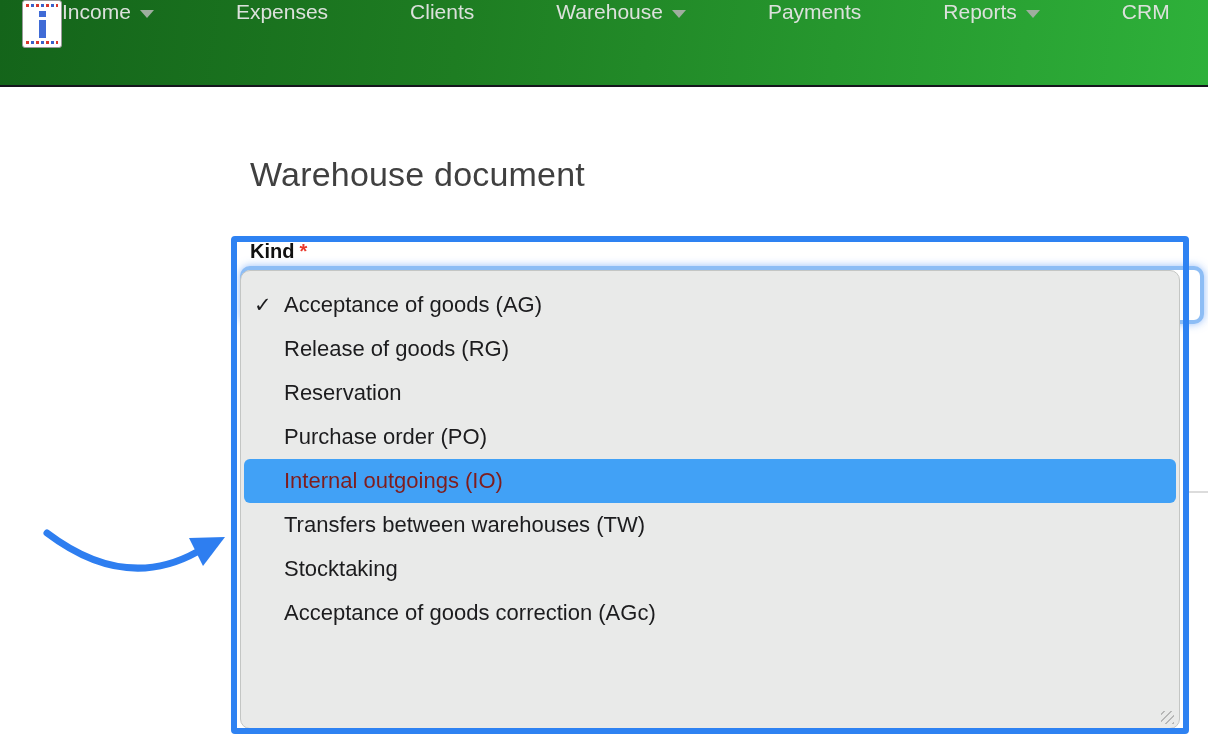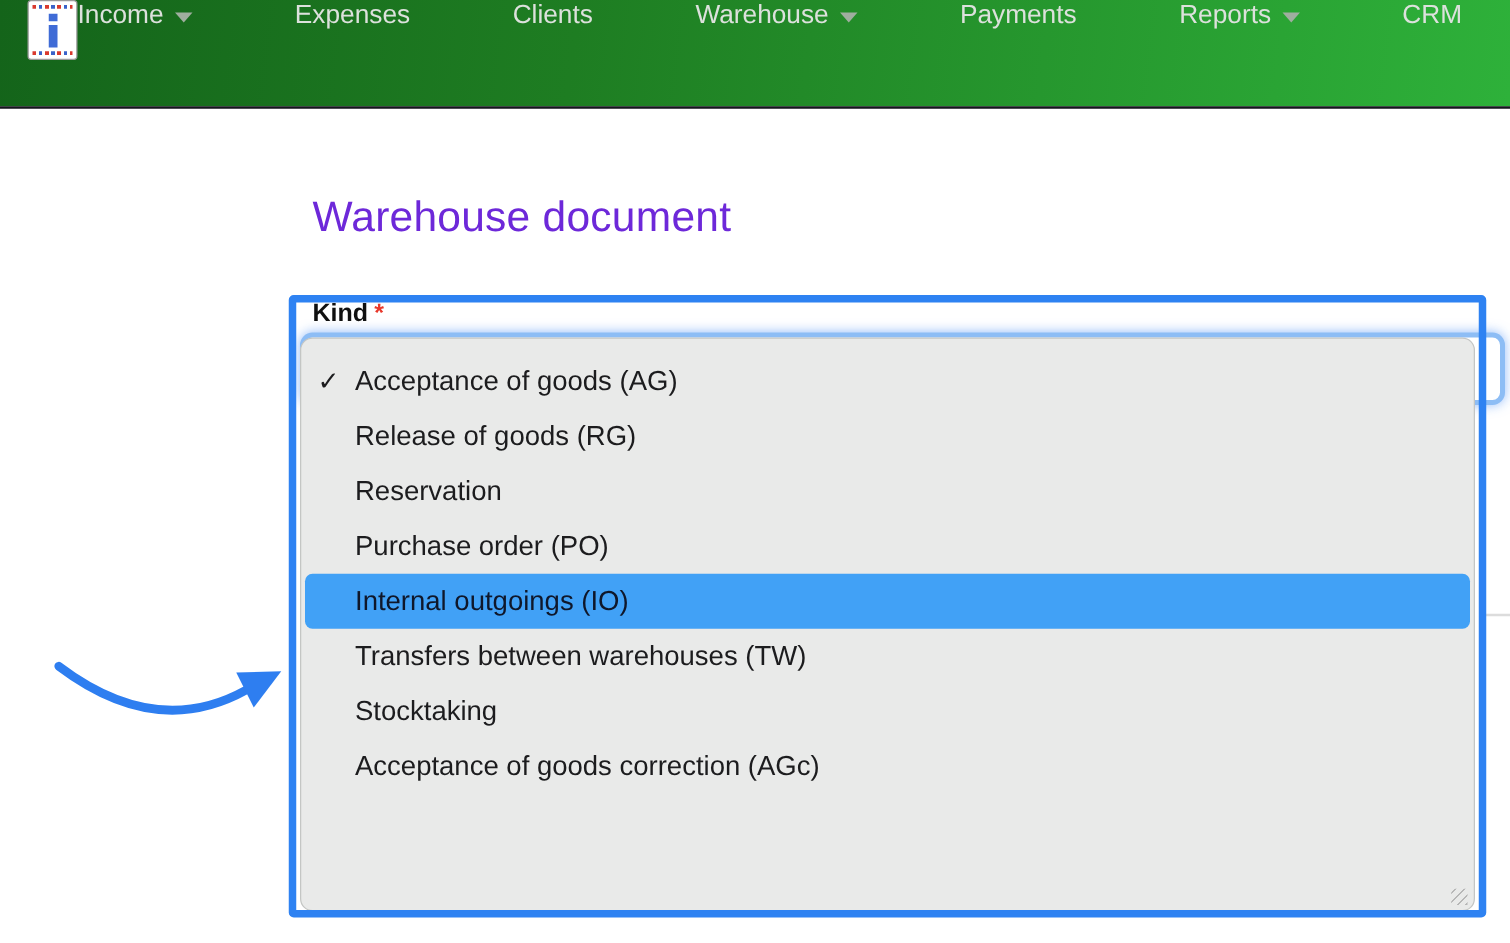--- a/index.html
+++ b/index.html
@@ -37,21 +37,21 @@
   .nav-item:nth-of-type(1){margin-left:44px}
   .nav-item + .nav-item{margin-left:82px}
   .caret{
     width:0;height:0;margin-top:3px;
     border-left:7px solid transparent;border-right:7px solid transparent;
     border-top:8px solid #9fae9f;
   }
   
   .page-title{
     position:absolute;left:250px;top:155px;
-    font-size:34px;font-weight:500;color:#6d28d9;letter-spacing:.2px;
+    font-size:34px;font-weight:500;color:#404040;letter-spacing:.2px;
   }
   .hr-sliver{position:absolute;left:1186px;top:491px;width:22px;height:2px;background:#dcdcdc;z-index:0;}
   
   .select-ring{
     position:absolute;left:240px;top:266px;width:964px;height:58px;box-sizing:border-box;
     background:#ffffff;border:4px solid #8dbdf5;border-radius:10px;
     box-shadow:0 0 9px rgba(62,134,245,.55);
     z-index:1;cursor:pointer;
   }
   
@@ -59,21 +59,21 @@
     position:absolute;left:240px;top:270px;width:940px;height:459px;box-sizing:border-box;
     background:#e9eae9;border:1px solid #c4c6c4;border-radius:10px;
     padding-top:12px;z-index:2;
   }
   .menu-item{
     height:44px;display:flex;align-items:center;
     font-size:22px;color:#1c1c1e;
     margin:0 3px;padding-left:10px;border-radius:6px;cursor:pointer;
   }
   .menu-item .check{width:30px;flex:0 0 auto;font-size:21px;}
-  .menu-item.highlighted{background:var(--highlight-blue,#41a1f6);color:#0f172a;}
+  .menu-item.highlighted{background:var(--highlight-blue,#41a1f6);color:#7f1d1d;}
   .resize-grip{
     position:absolute;right:5px;bottom:4px;width:13px;height:13px;opacity:.55;
     background:repeating-linear-gradient(315deg,#8d8d8d 0 1.5px,transparent 1.5px 5px);
     cursor:nwse-resize;
   }
   
   .annotation-box{
     position:absolute;left:231px;top:236px;width:958px;height:498px;box-sizing:border-box;
     border:6px solid var(--accent-blue,#2e82f2);border-radius:4px;
     pointer-events:none;z-index:3;

